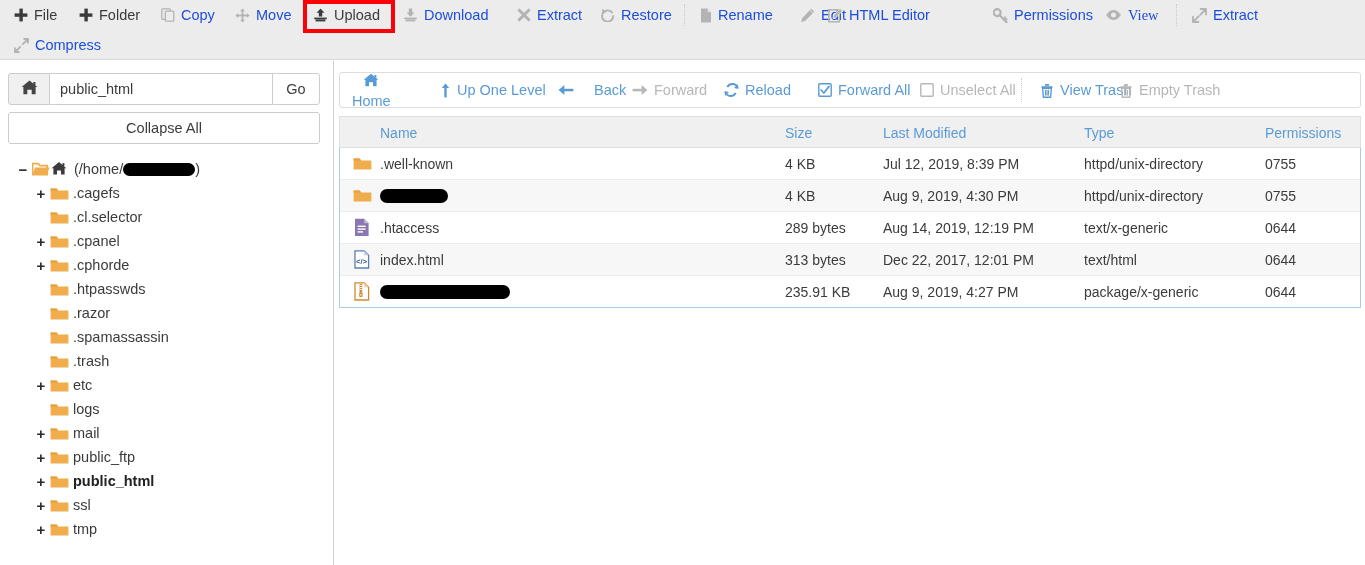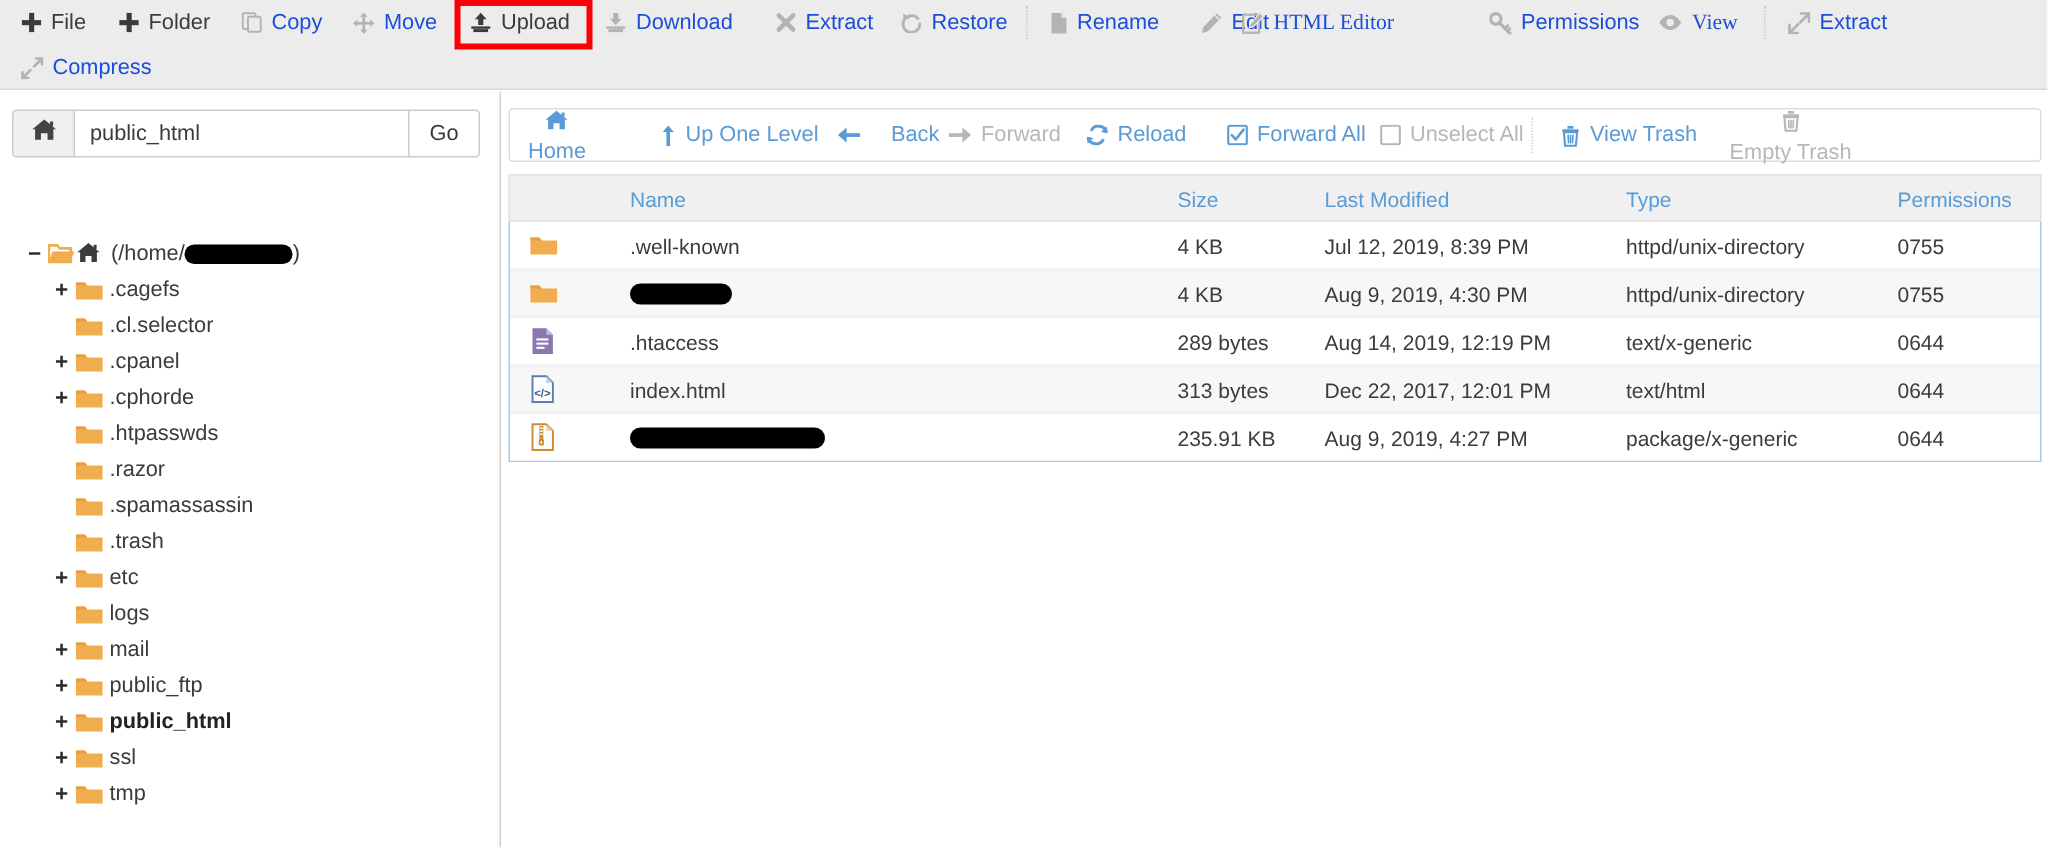--- a/index.html
+++ b/index.html
@@ -130,21 +130,21 @@
     background: #ffffff;
   }
   .trow.alt { background: #f7f7f7; }
   .trow:last-child { border-bottom: none; }
   .td {
     position: absolute; top: 0; height: 31px;
     display: flex; align-items: center;
     font-size: 14px; color: #3b3b3b; white-space: nowrap;
   }
   .td-icon { left: 8px; width: 28px; justify-content: center; }
-  .cell-name { left: 40px; margin-left: 40px; }
+  .cell-name { left: 40px; }
   .cell-size { left: 445px; }
   .cell-mod  { left: 543px; }
   .cell-type { left: 744px; }
   .cell-perm { left: 925px; }
 </style>
 </head>
 <body>
 
 <div id="app">
 
@@ -238,21 +238,21 @@
         </div>
         <div class="tb-item" style="left: 800px;">
           <span class="tb-ico">
             <svg width="15" height="15" viewBox="0 0 15 15">
               <path d="M11.2 0.8 L14.2 3.8 L5.0 13.0 L1.2 14.0 L2.2 10.2 Z" fill="#b3b3b3"></path>
               <path d="M10.0 2.2 L12.8 5.0" stroke="#ececec" stroke-width="1"></path>
             </svg>
           </span>
           <span>Edit</span>
         </div>
-        <div class="tb-item" style="left: 828px; font-family: Liberation Serif, serif;">
+        <div class="tb-item" style="left: 828px;">
           <span class="tb-ico">
             <svg width="15" height="15" viewBox="0 0 15 15">
               <rect x="0.8" y="1.8" width="10.6" height="12" fill="none" stroke="#b3b3b3" stroke-width="1.5"></rect>
               <path d="M12.0 0.6 L14.4 3.0 L7.6 9.8 L4.8 10.6 L5.6 7.8 Z" fill="#b3b3b3" stroke="#ececec" stroke-width="0.8"></path>
             </svg>
           </span>
           <span>HTML Editor</span>
         </div>
         <div class="tb-item" style="left: 993px;">
           <span class="tb-ico">
@@ -307,20 +307,21 @@
         <span>
           <svg width="17" height="15" viewBox="0 0 17 15">
             <path d="M8.5 0.6 L0.6 7.1 L2.4 7.1 L2.4 14.2 L6.3 14.2 L6.3 9.8 L10.7 9.8 L10.7 14.2 L14.6 14.2 L14.6 7.1 L16.4 7.1 Z" fill="#444"></path>
             <rect x="12.3" y="2.0" width="2.1" height="3.0" fill="#444"></rect>
           </svg>
         </span>
       </div>
       <input class="path-input" type="text" value="public_html" placeholder="Enter path" style="">
       <div class="path-go">Go</div>
     </div>
+    <div class="collapse-all">Collapse All</div>
     <div class="tree" id="tree">
         <div class="tree-row" style="padding-left: 16px;">
           <span class="toggle">−</span>
           <span class="tree-ico">
             <svg width="38" height="16" viewBox="0 0 38 16">
               <path d="M0.6 2.6 L6.2 2.6 L7.8 4.6 L15.2 4.6 L15.2 13.6 L0.6 13.6 Z" fill="none" stroke="#f0ad4e" stroke-width="1.8"></path>
               <path d="M3.0 6.6 L17.6 6.6 L14.8 13.6 L0.6 13.6 Z" fill="#f0ad4e"></path>
               <path d="M27 1.0 L19.6 7.2 L21.4 7.2 L21.4 13.6 L25.0 13.6 L25.0 9.6 L29.0 9.6 L29.0 13.6 L32.6 13.6 L32.6 7.2 L34.4 7.2 Z" fill="#3b3b3b"></path>
               <rect x="30.4" y="2.2" width="2.0" height="2.8" fill="#3b3b3b"></rect>
             </svg>
@@ -557,21 +558,21 @@
                 <path d="M2.6 5.2 L11.4 5.2 L10.6 14.2 L3.4 14.2 Z" fill="none" stroke="#5b9bd5" stroke-width="1.4"></path>
                 <g stroke="#5b9bd5" stroke-width="1.1">
                   <line x1="5.4" y1="6.8" x2="5.7" y2="12.6"></line>
                   <line x1="7.0" y1="6.8" x2="7.0" y2="12.6"></line>
                   <line x1="8.6" y1="6.8" x2="8.3" y2="12.6"></line>
                 </g>
               </svg>
             </span>
             <span>View Trash</span>
           </div>
-          <div class="nav-item disabled" style="left: 813px; flex-direction: column;">
+          <div class="nav-item disabled" style="left: 779px;">
             <span class="tb-ico">
               <svg width="14" height="15" viewBox="0 0 14 15">
                 <rect x="1.6" y="3.2" width="10.8" height="1.8" fill="#b7b7b7"></rect>
                 <rect x="5.0" y="1.0" width="4.0" height="1.8" fill="#b7b7b7"></rect>
                 <path d="M2.6 5.2 L11.4 5.2 L10.6 14.2 L3.4 14.2 Z" fill="none" stroke="#b7b7b7" stroke-width="1.4"></path>
                 <g stroke="#b7b7b7" stroke-width="1.1">
                   <line x1="5.4" y1="6.8" x2="5.7" y2="12.6"></line>
                   <line x1="7.0" y1="6.8" x2="7.0" y2="12.6"></line>
                   <line x1="8.6" y1="6.8" x2="8.3" y2="12.6"></line>
                 </g>

